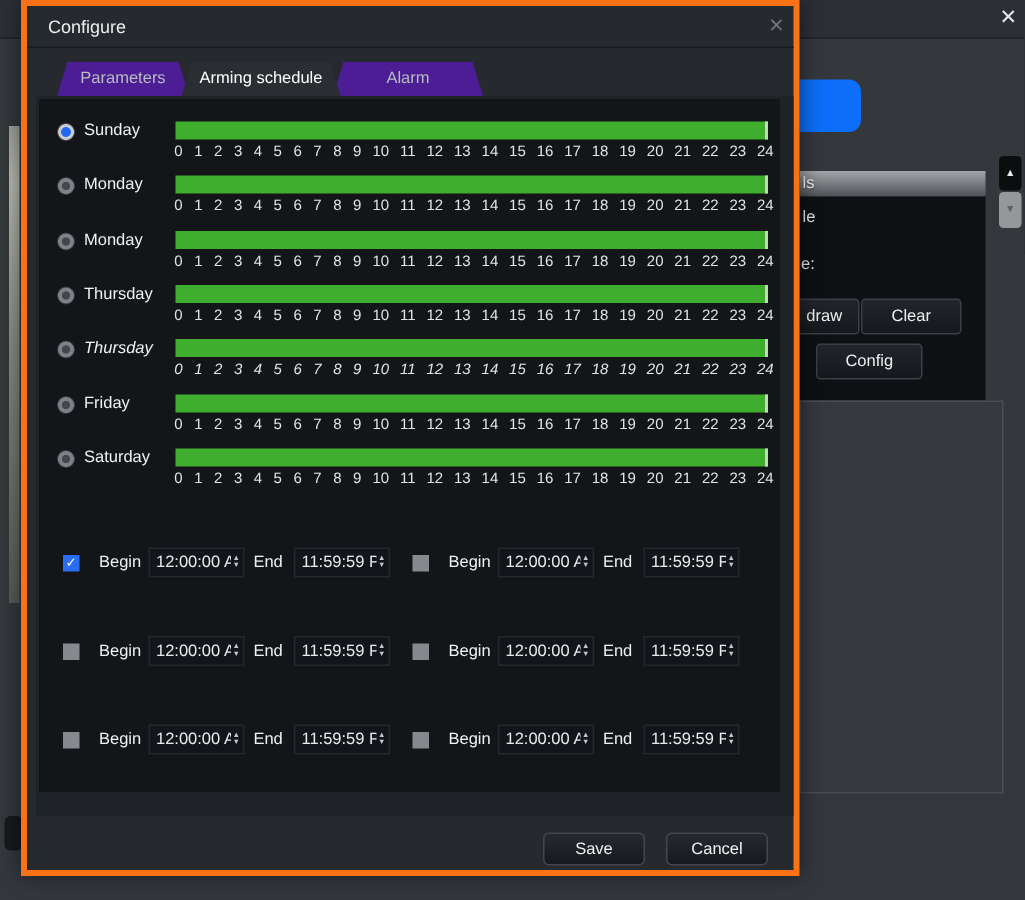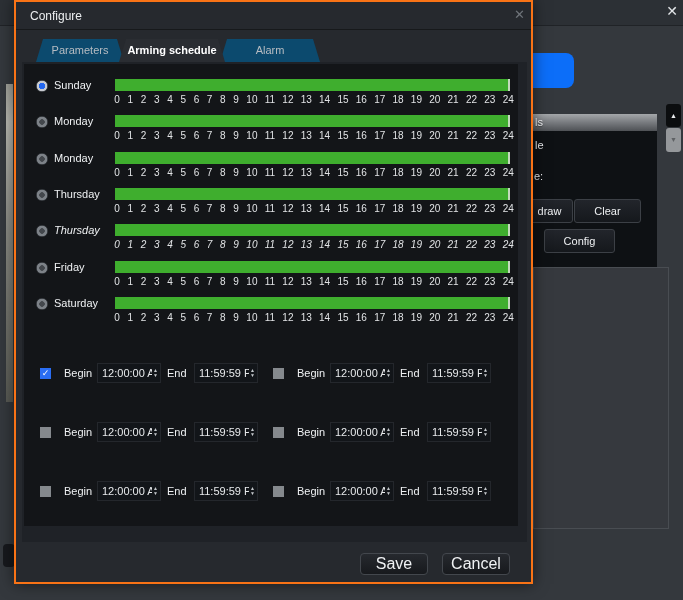--- a/index.html
+++ b/index.html
@@ -26,31 +26,31 @@
   .draw-btn{left:526px;top:199px;width:47px;height:24px;line-height:22px;}
   .clear-btn{left:574px;top:199px;width:67px;height:24px;line-height:22px;}
   .config-btn{left:544px;top:229px;width:71px;height:24px;line-height:22px;}
   .outline-panel{left:533px;top:267px;width:136px;height:262px;background:#36393e;border:1px solid #494d52;}
   .scroll-up{left:666px;top:104px;width:15px;height:23px;background:#0b0d0f;border-radius:3px;
     color:#e8eaec;font-size:7px;text-align:center;line-height:23px;}
   .scroll-thumb{left:666px;top:128px;width:15px;height:24px;background:#95989b;border-radius:3px;
     color:#5e6164;font-size:7px;text-align:center;line-height:24px;}
 
   
-  .dialog{left:14px;top:0;width:519px;height:584px;background:#26292e;border:2px solid #f97316;
+  .dialog{left:14px;top:0;width:519px;height:584px;background:#26292e;border:4px solid #f97316;
     box-shadow:0 0 14px rgba(0,0,0,.55);z-index:5;}
   .dlg-titlebar{left:0;top:0;width:100%;height:28px;border-bottom:1px solid #17191b;}
   .dlg-title{left:14px;top:7px;font-size:12px;color:#eceef0;}
   .dlg-close{right:6px;top:6px;font-size:13px;color:#6f747a;line-height:14px;cursor:default;}
   .tab-bar{left:20px;top:37px;height:23px;display:flex;}
-  .tab{height:23px;line-height:23px;font-size:11px;text-align:center;color:#b7bcc2;background:#0c4a6e;
+  .tab{height:23px;line-height:23px;font-size:11px;text-align:center;color:#b7bcc2;background:#4c1d95;
     clip-path:polygon(7px 0,calc(100% - 7px) 0,100% 100%,0 100%);margin-right:-5px;cursor:default;}
   .tab.active{background:#2a2d32;color:#ffffff;z-index:2;position:relative;}
   .tab:nth-child(1){width:88px;}
-  .tab:nth-child(2){width:106px;font-weight:bold;}
+  .tab:nth-child(2){width:106px;}
   .tab:nth-child(3){width:100px;}
   .dlg-body{left:6px;top:60px;width:505px;height:480px;background:#1f2227;}
   .panel{background:#131518;position:absolute;box-sizing:border-box;}
   .sched-panel{left:8px;top:62px;width:494px;height:347px;}
   .times-panel{left:8px;top:341px;width:494px;height:183px;}
 
   
   .day-row{position:absolute;left:0;width:100%;height:32px;}
   .radio{position:absolute;left:12px;top:2px;width:12px;height:12px;border-radius:50%;
     background:radial-gradient(circle at 50% 50%,#43474c 0 2.5px,#7d8288 3px 5px,#3a3e43 5.5px);}
@@ -70,21 +70,21 @@
   .lbl-begin{margin-left:13px;width:28px;}
   .lbl-end{margin-left:6px;width:22px;}
   .tfield{display:flex;align-items:center;background:#121519;border:1px solid #24272c;height:20px;
     padding:0 2px 0 4px;margin-left:5px;box-sizing:border-box;}
   .ttext{width:50px;overflow:hidden;white-space:nowrap;font-size:11px;color:#e8eaec;}
   .spin{display:flex;flex-direction:column;justify-content:center;font-size:5px;line-height:5px;
     color:#c3c7cb;margin-left:1px;}
 
   
   .dlg-btn{background:linear-gradient(180deg,#26292e 0%,#17191d 100%);border:1px solid #43474d;
-    border-radius:4px;color:#f0f2f4;font-size:16px;text-align:center;line-height:20px;height:22px;width:68px;}
+    border-radius:4px;color:#f0f2f4;font-size:11px;text-align:center;line-height:20px;height:22px;width:68px;}
   .save-btn{left:344px;top:551px;}
   .cancel-btn{left:426px;top:551px;}
 </style>
 </head>
 <body>
 
 <div id="screen">
 
   <div class="abs main-header"></div>
   <div class="abs main-close">✕</div>

